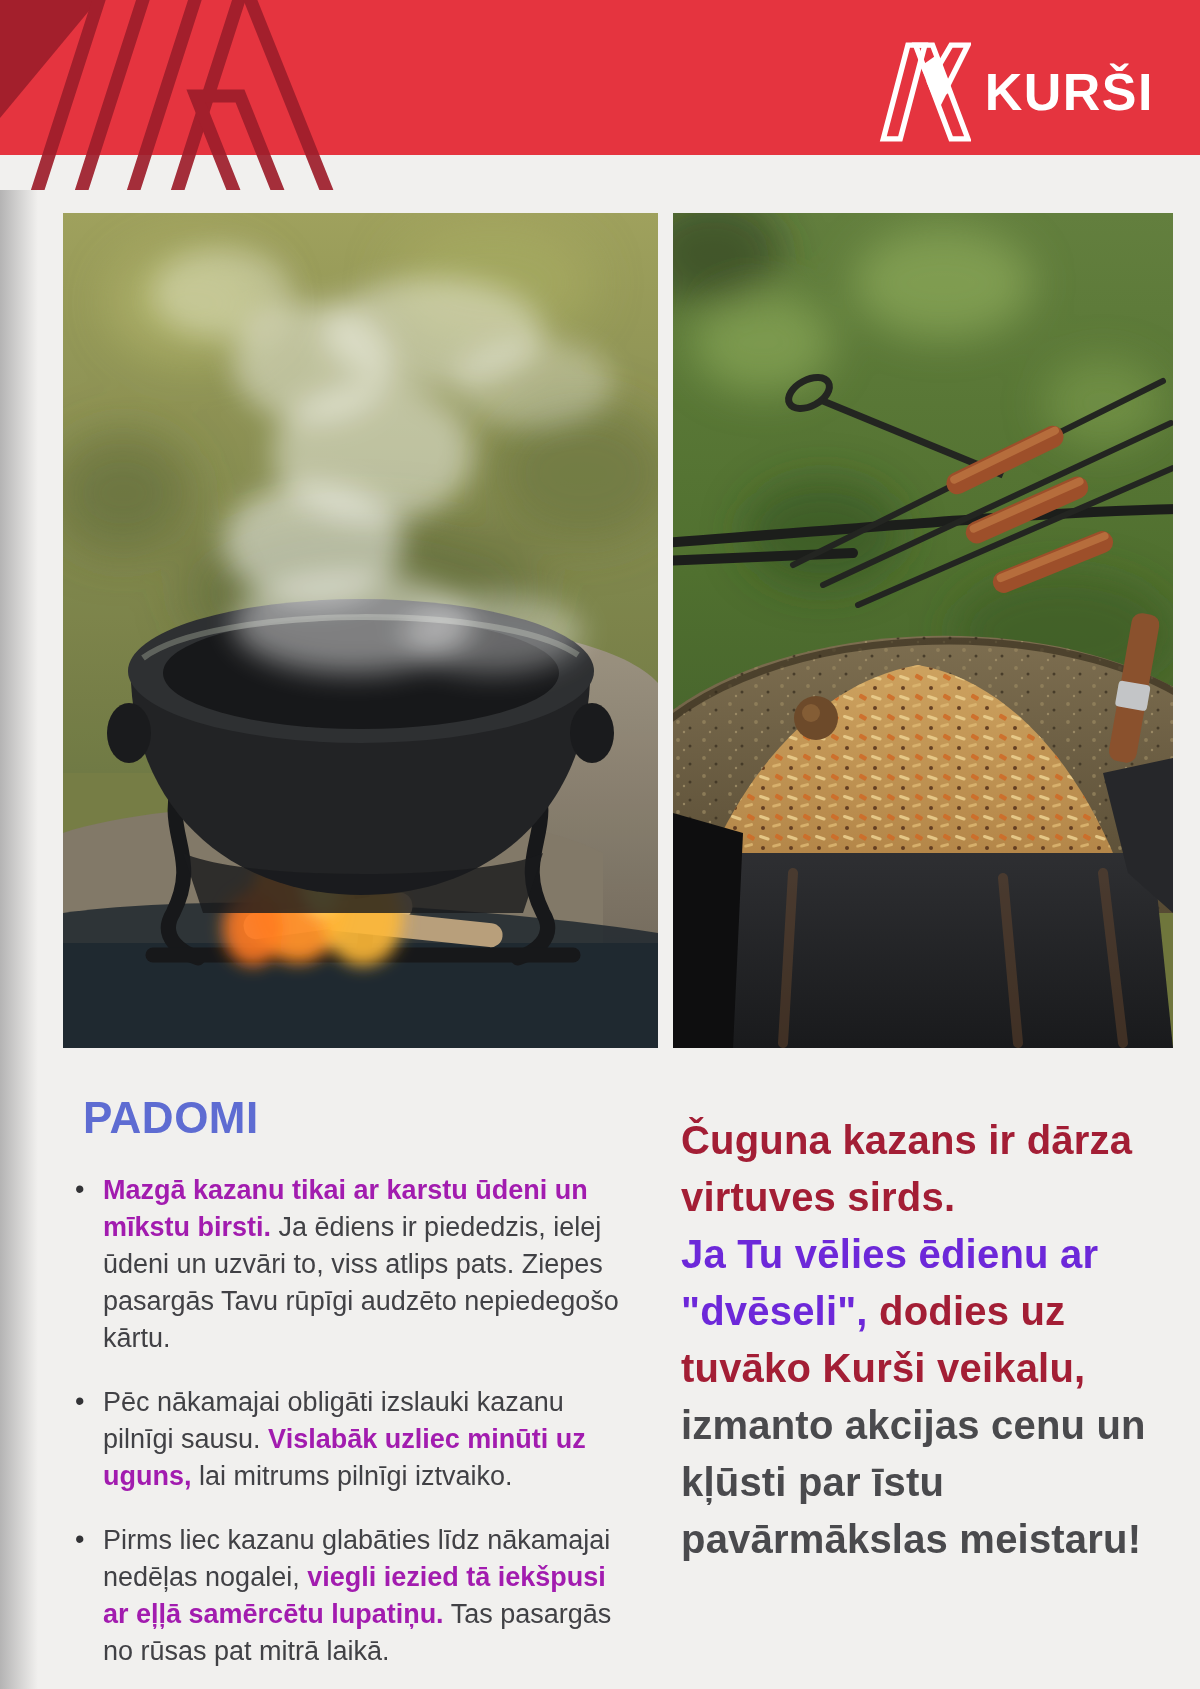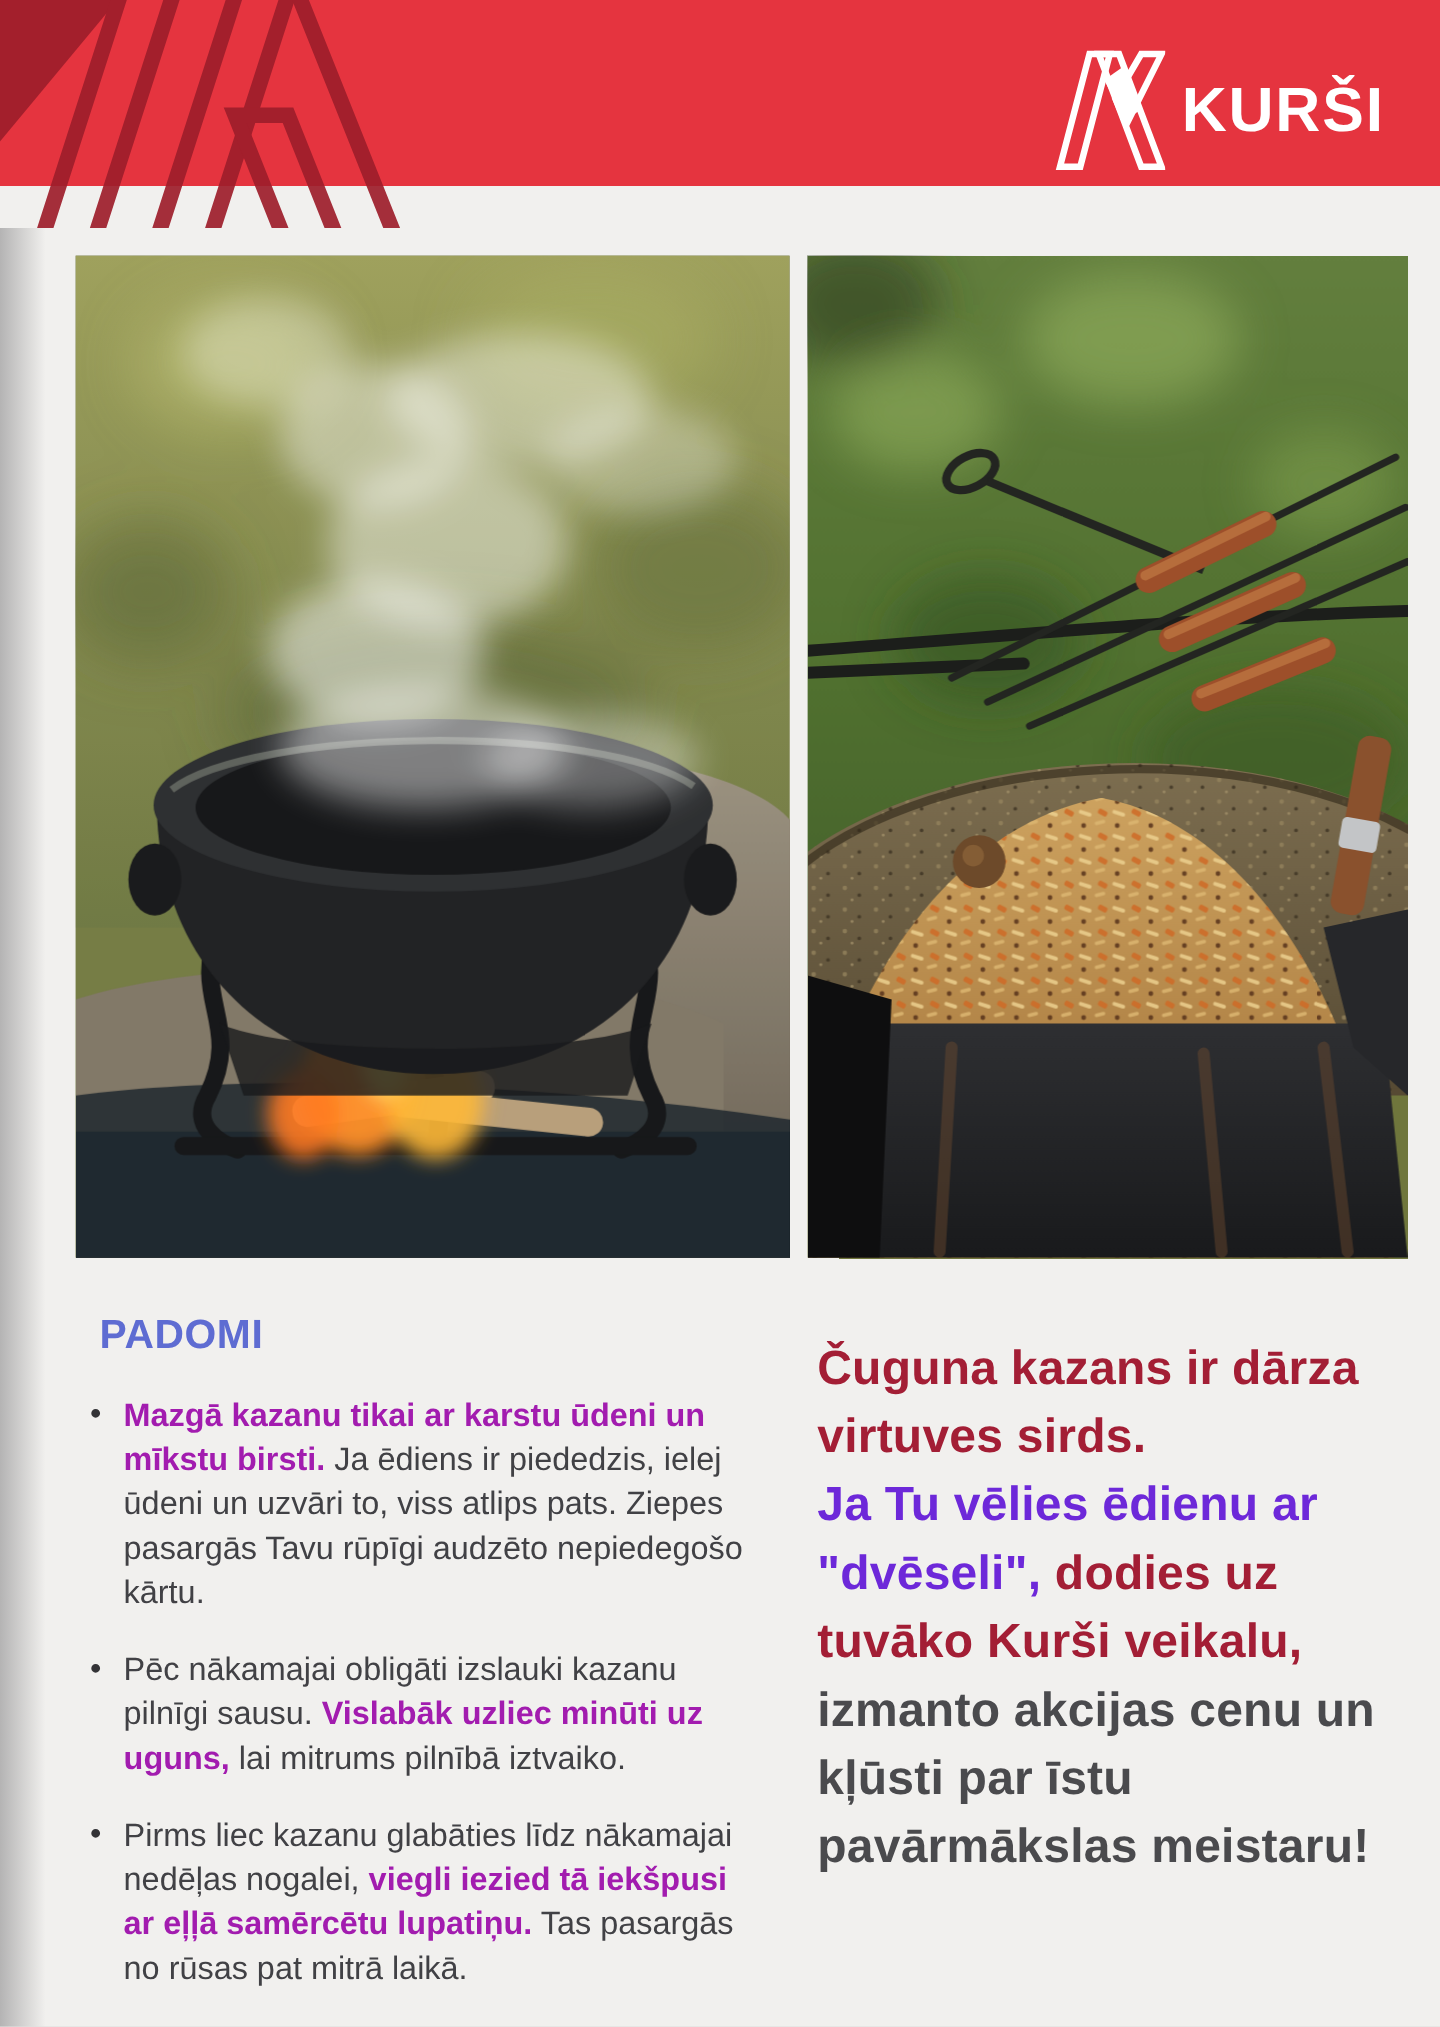--- a/index.html
+++ b/index.html
@@ -17,21 +17,21 @@
     color:#ffffff;font-weight:700;font-size:52px;line-height:1;letter-spacing:1.5px;
   }
   
   .photo{position:absolute;margin:0;padding:0;overflow:hidden;background:#6f763c;}
   .photo svg{display:block;width:100%;height:100%;}
   .photo-left{left:63px;top:213px;width:595px;height:835px;}
   .photo-right{left:673px;top:213px;width:500px;height:835px;}
   
   .tips{position:absolute;left:63px;top:1094px;width:562px;}
   .tips h2{
-    margin:0 0 0 20px;font-size:34px;line-height:1.1;font-weight:700;
+    margin:0 0 0 20px;font-size:44px;line-height:1.1;font-weight:700;
     color:#5e6cd2;letter-spacing:.5px;
   }
   .tips ul{list-style:none;margin:30px 0 0 0;padding:0;}
   .tips li{
     position:relative;padding-left:28px;margin:0 0 27px 12px;
     font-size:27px;line-height:37px;color:#414145;
   }
   .tips li .bullet{position:absolute;left:0;top:-1px;color:#333336;}
   .tips li b{color:#a21caf;}
   
@@ -243,21 +243,21 @@
       </g>
       <path d="M0 600 L70 620 L60 835 L0 835 Z" fill="#0e0e0f"></path>
       <path d="M430 560 L500 545 L500 700 L455 660 Z" fill="#26272a"></path>
     </svg>
   </figure>
 
   <section class="tips">
     <h2 style="color: rgb(94, 108, 210);">PADOMI</h2>
     <ul id="tips-list">
         <li><span class="bullet">•</span><b>Mazgā kazanu tikai ar karstu ūdeni un mīkstu birsti.</b><span> Ja ēdiens ir piededzis, ielej ūdeni un uzvāri to, viss atlips pats. Ziepes pasargās Tavu rūpīgi audzēto nepiedegošo kārtu.</span></li>
-        <li><span class="bullet">•</span><span>Pēc nākamajai obligāti izslauki kazanu pilnīgi sausu. </span><b>Vislabāk uzliec minūti uz uguns,</b><span> lai mitrums pilnībā iztvaiko.</span></li>
+        <li><span class="bullet">•</span><span>Pēc nākamajai obligāti izslauki kazanu pilnīgi sausu. </span><b>Vislabāk uzliec minūti uz uguns,</b><span> lai mitrums pilnīgi iztvaiko.</span></li>
         <li><span class="bullet">•</span><span>Pirms liec kazanu glabāties līdz nākamajai nedēļas nogalei, </span><b>viegli iezied tā iekšpusi ar eļļā samērcētu lupatiņu.</b><span> Tas pasargās no rūsas pat mitrā laikā.</span></li>
       </ul>
   </section>
 
   <section class="promo">
     <p id="promo-text"><span style="color: rgb(163, 30, 53);">Čuguna kazans ir dārza virtuves sirds.</span><br><span style="color: #6d28d9;">Ja Tu vēlies ēdienu ar "dvēseli", </span><span style="color: rgb(163, 30, 53); margin-top: 44px;">dodies uz tuvāko Kurši veikalu,</span><span style="color: rgb(74, 74, 77);"> izmanto akcijas cenu un kļūsti par īstu pavārmākslas meistaru!</span></p>
   </section>
 
   <div class="scan-shadow"></div>
 </div>

